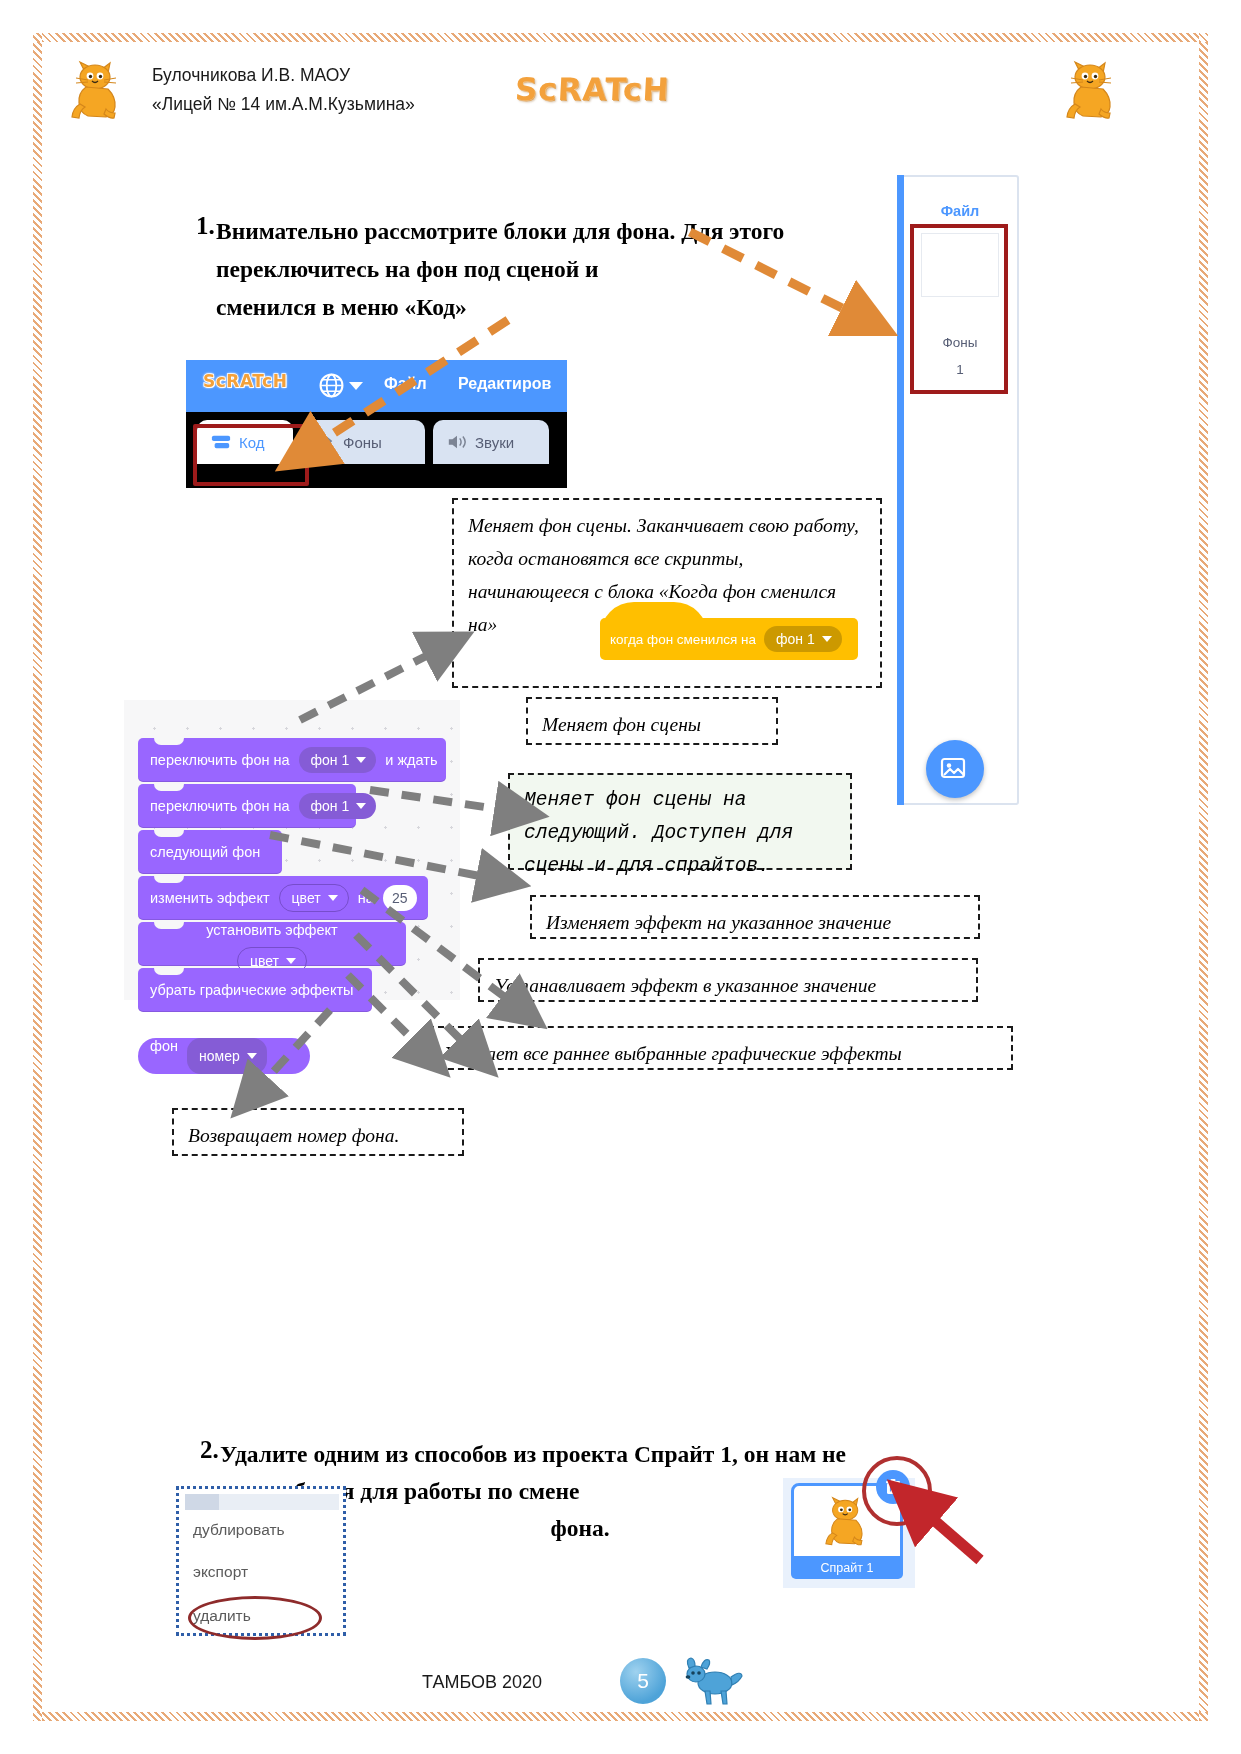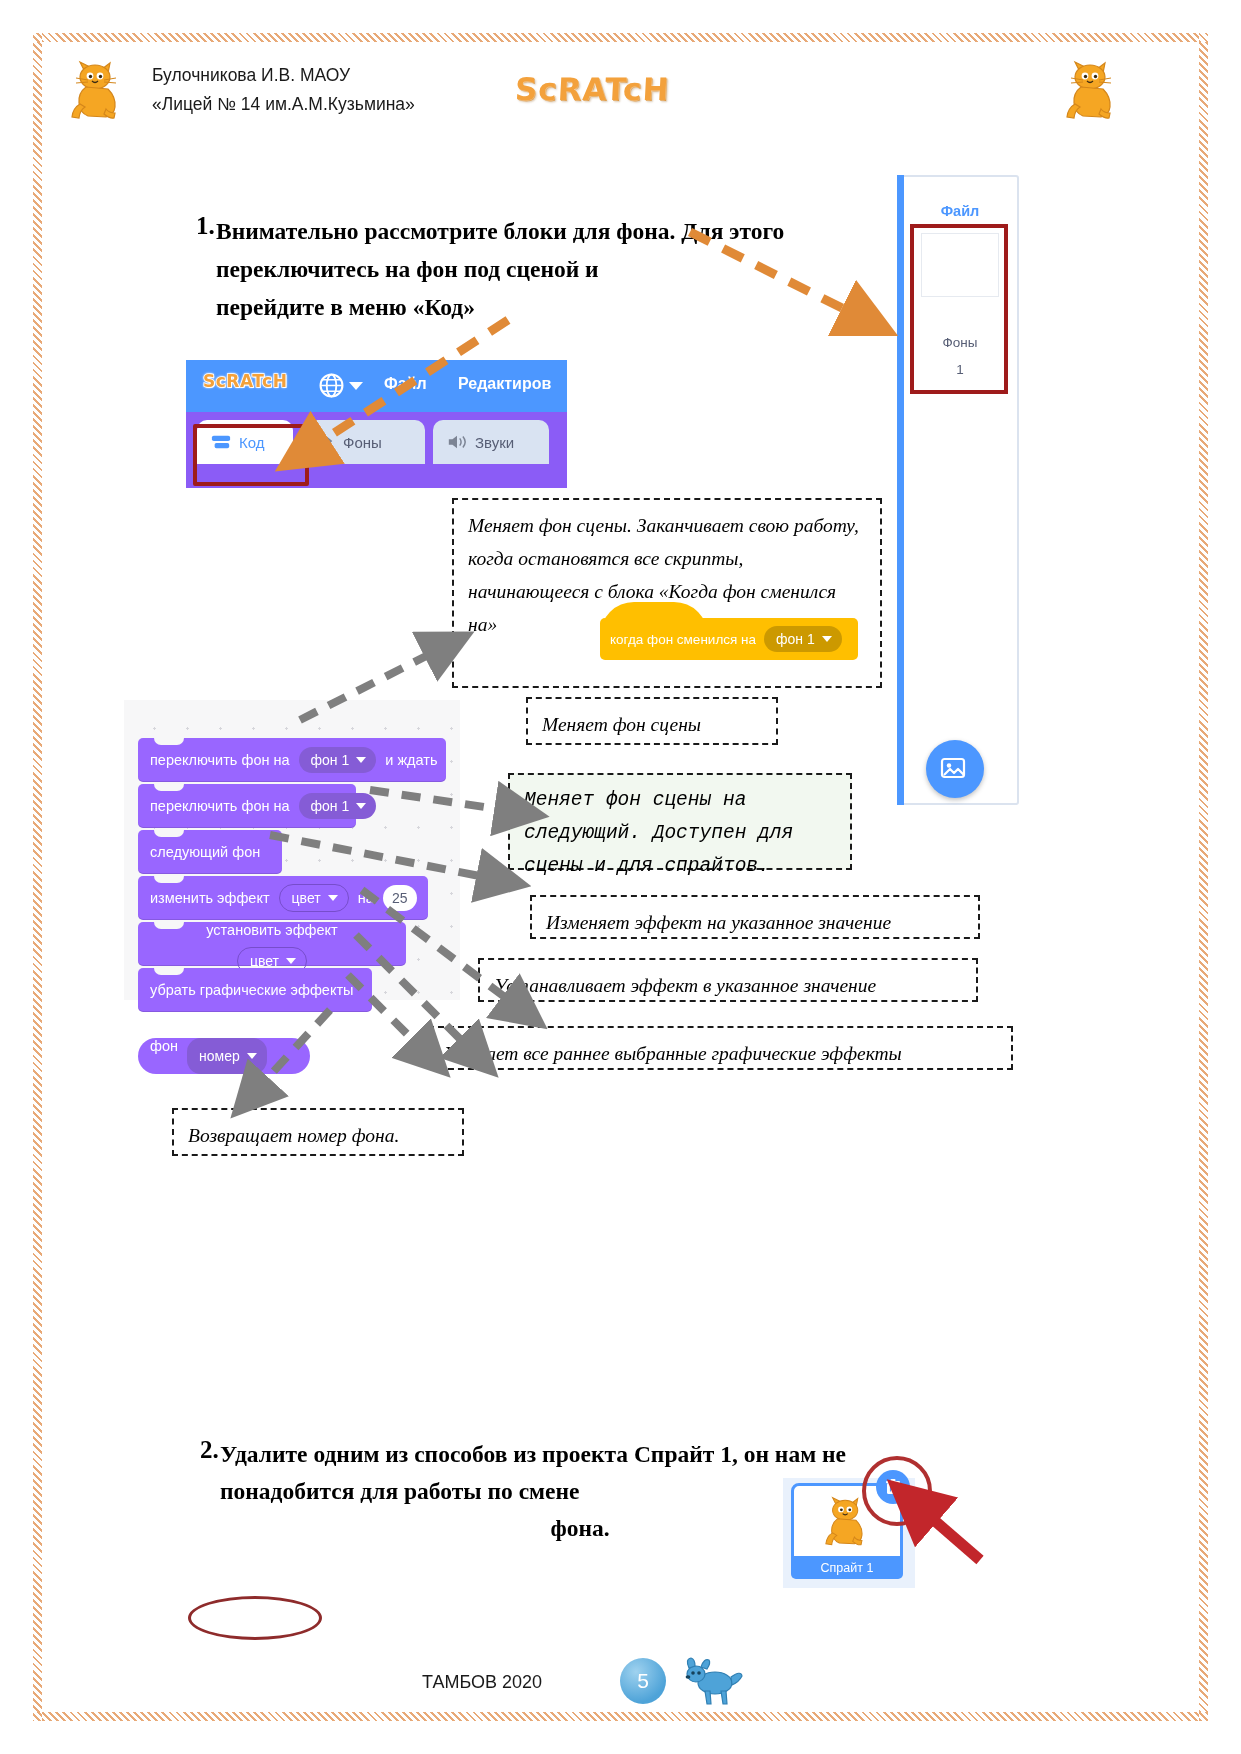--- a/index.html
+++ b/index.html
@@ -161,21 +161,21 @@
     font-family: "Liberation Sans", sans-serif;
     white-space: nowrap;
   }
   .menu-file { left: 198px; }
   .menu-edit { left: 272px; }
 
   .editor-tabbar {
     position: absolute;
     left: 0; top: 52px;
     width: 381px; height: 76px;
-    background: #8b5cf6;
+    background: #000000;
   }
   .tab {
     position: absolute;
     top: 8px;
     height: 44px;
     border-radius: 10px 10px 0 0;
     background: #d9e3f2;
     display: flex;
     align-items: center;
     gap: 8px;
@@ -630,21 +630,21 @@
           <path d="M46 23 L34 22"></path>
         </g>
     </svg>
   </div>
 
   <div class="instruction" id="instr-1">
     <span class="num">1.</span>
     <div class="body">
       <div>Внимательно рассмотрите блоки для фона. Для этого</div>
       <div>переключитесь на фон под сценой и</div>
-      <div>перейдите в меню «Код»</div>
+      <div>сменился в меню «Код»</div>
     </div>
   </div>
 
   <div class="editor-mock">
     <div class="editor-menubar">
       <div class="mini-wordmark">ScRATcH</div>
 
       <svg class="globe-icon" viewBox="0 0 24 24">
         <circle cx="12" cy="12" r="10.5" fill="none" stroke="#ffffff" stroke-width="2"></circle>
         <ellipse cx="12" cy="12" rx="4.6" ry="10.5" fill="none" stroke="#ffffff" stroke-width="1.8"></ellipse>
@@ -781,20 +781,26 @@
 
   <div class="instruction" id="instr-2">
     <span class="num">2.</span>
     <div class="body">
       <div>Удалите одним из способов из проекта Спрайт 1, он нам не</div>
       <div>понадобится для работы по смене</div>
       <div class="center-line">фона.</div>
     </div>
   </div>
 
+  <div class="ctx-menu">
+    <div class="ctx-strip"></div>
+    <div class="ctx-item ctx-dup">дублировать</div>
+    <div class="ctx-item ctx-exp">экспорт</div>
+    <div class="ctx-item ctx-del">удалить</div>
+  </div>
   <div class="ellipse-mark"></div>
 
   <div class="sprite-tile"></div>
   <div class="sprite-card">
     <svg width="44" height="52" viewBox="0 0 52 62" style="position:absolute;left:30px;top:10px;">
       <g fill="#f5a623" stroke="#d4861a" stroke-width="1.2">
         <path d="M14 10 L10 2 L20 7 Z"></path>
         <path d="M32 9 L40 3 L38 13 Z"></path>
         <ellipse cx="25" cy="17" rx="15" ry="12"></ellipse>
         <path d="M16 27 q-8 6 -7 16 q1 10 9 13 l18 1 q8-2 9-10 q1-10 -7-18 Z"></path>

